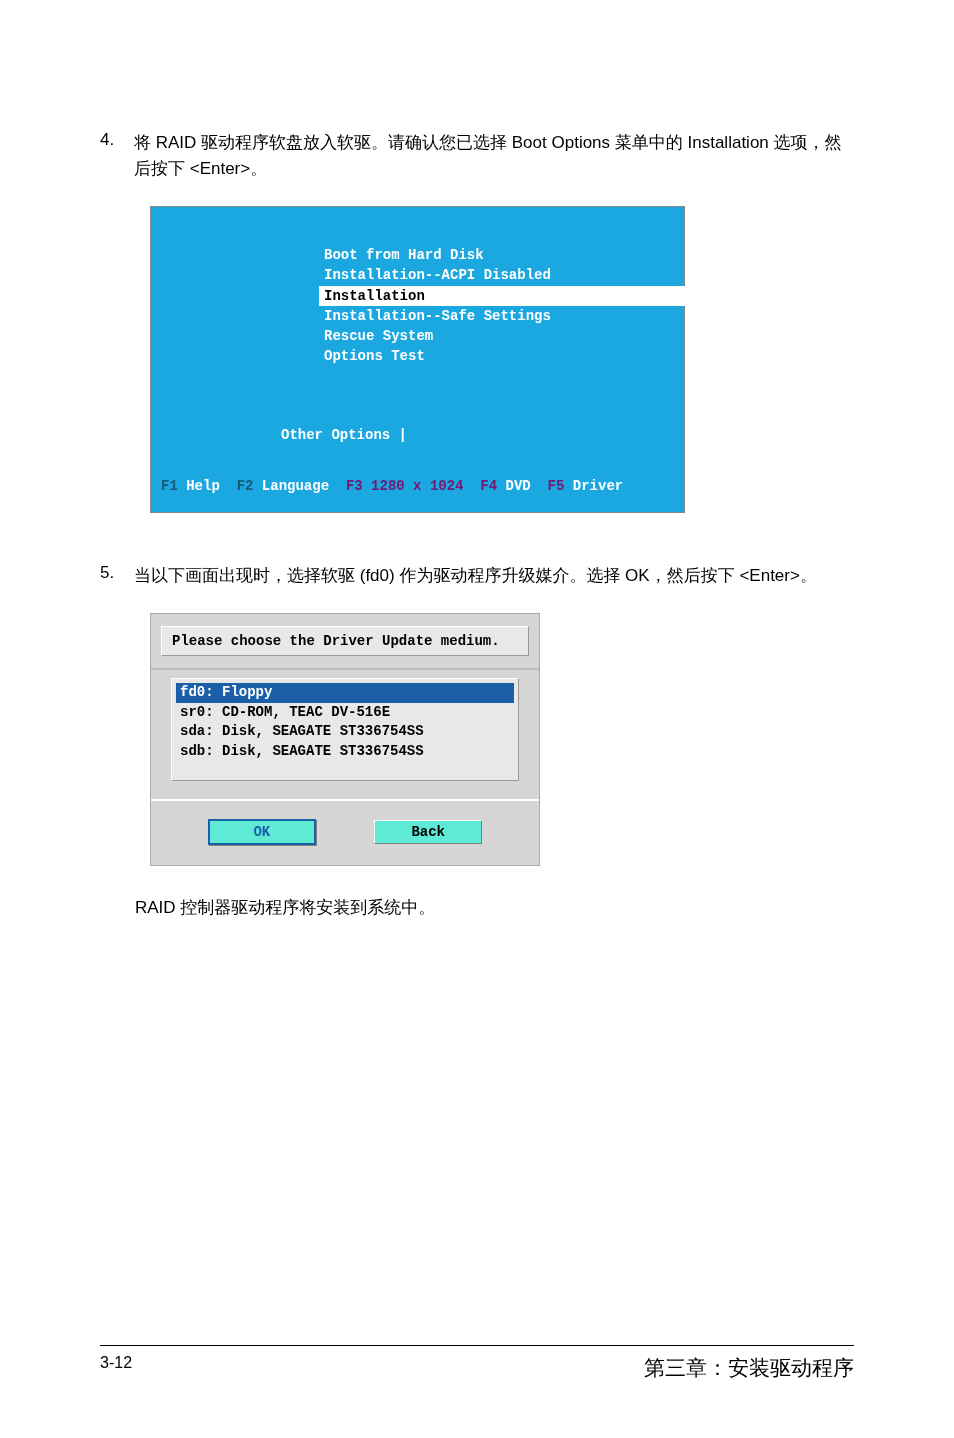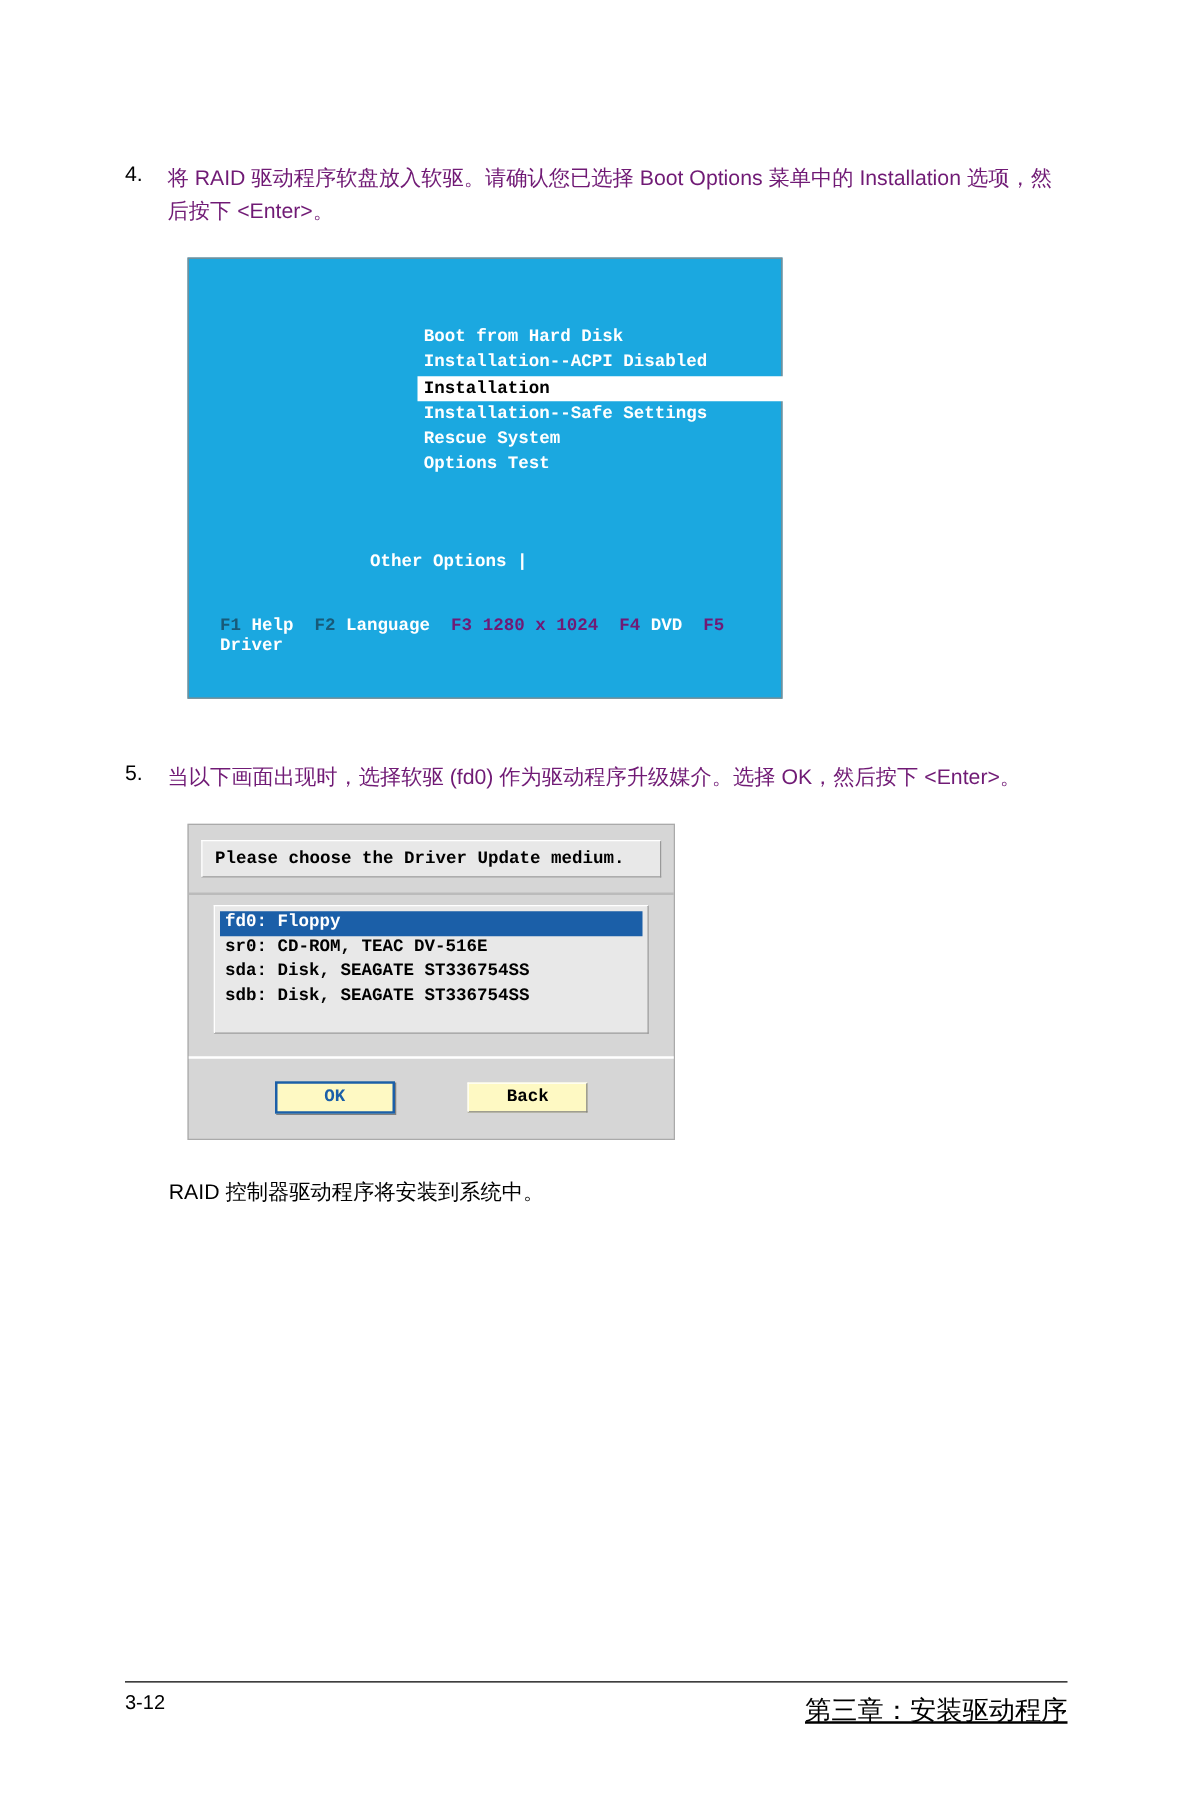--- a/index.html
+++ b/index.html
@@ -19,30 +19,30 @@
     }
     .step-num {
       width: 34px;
       flex-shrink: 0;
       font-size: 17px;
       color: #000;
     }
     .step-text {
       font-size: 17px;
       line-height: 1.5;
-      color: #701a75;
+      color: #000000;
     }
 
     
     .boot-screen {
-      width: 476px;
+      width: 535px;
       margin: 25px 0 24px 50px;
       background: #1ba8e0;
       border: 1px solid #888;
-      padding: 15px;
+      padding: 0;
     }
     .boot-inner {
       padding: 38px 0 0 0;
     }
     .boot-menu {
       margin-left: 168px;
       font-family: "Courier New", monospace;
       font-size: 14px;
       font-weight: bold;
       line-height: 1.45;
@@ -113,26 +113,26 @@
       color: #fff;
       display: block;
     }
     .dialog-buttons {
       border-top: 2px solid #fff;
       padding: 18px 0 20px 0;
       text-align: center;
     }
     .dlg-btn {
       display: inline-block;
-      background: #fef9c3;
+      background: #5eead4;
       border: 1px solid #808080;
       border-top-color: #fff;
       border-left-color: #fff;
       padding: 3px 0;
-      width: 96px;
+      width: 108px;
       text-align: center;
       margin: 0 25px;
     }
     .dlg-btn.sel {
       border: 2px solid #1b5fa8;
       color: #1b5fa8;
       box-shadow: 1px 1px 0 #808080;
     }
 
     .para {
@@ -150,21 +150,20 @@
       margin: 0 100px;
       padding: 8px 0 0 0;
     }
     .footer-left {
       float: left;
       font-size: 16px;
     }
     .footer-right {
       float: right;
       font-size: 21px;
-      text-decoration: underline;
     }
   </style>
 </head>
 <body>
 
 <div class="content">
 
   <div class="step">
     <div class="step-num">4.</div>
     <div class="step-text">将 RAID 驱动程序软盘放入软驱。请确认您已选择 Boot Options 菜单中的 Installation 选项，然后按下 &lt;Enter&gt;。</div>

